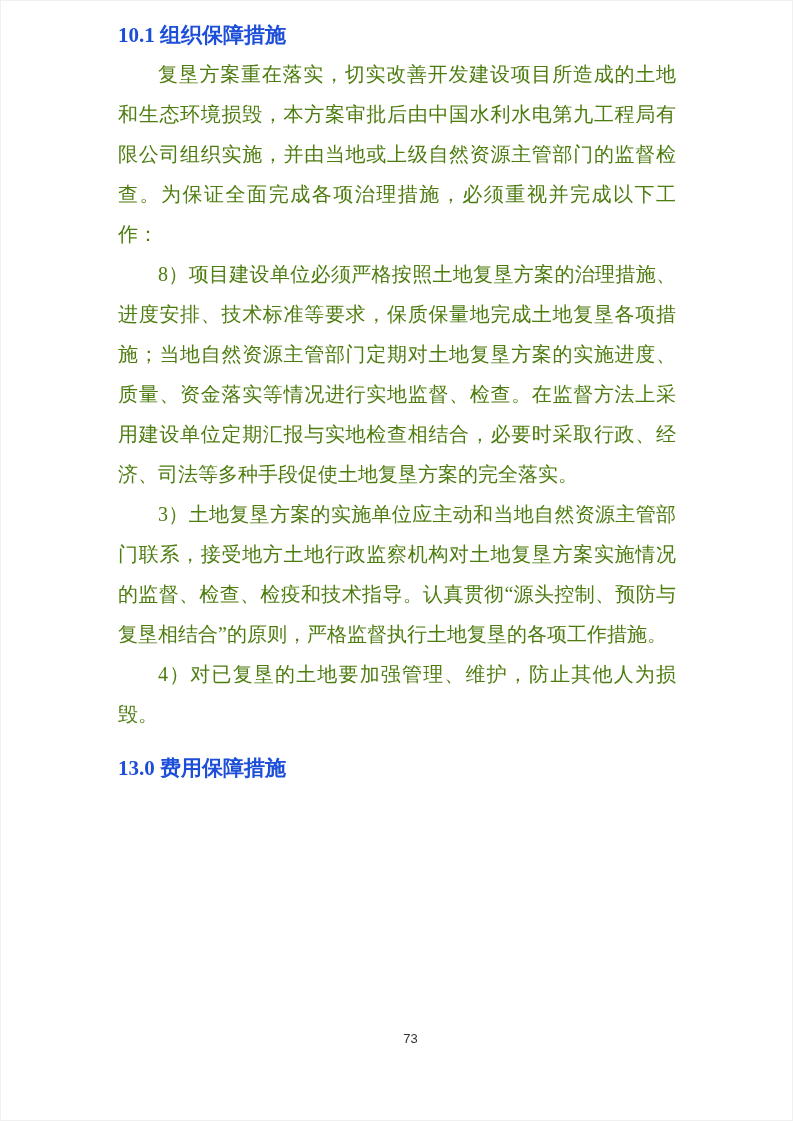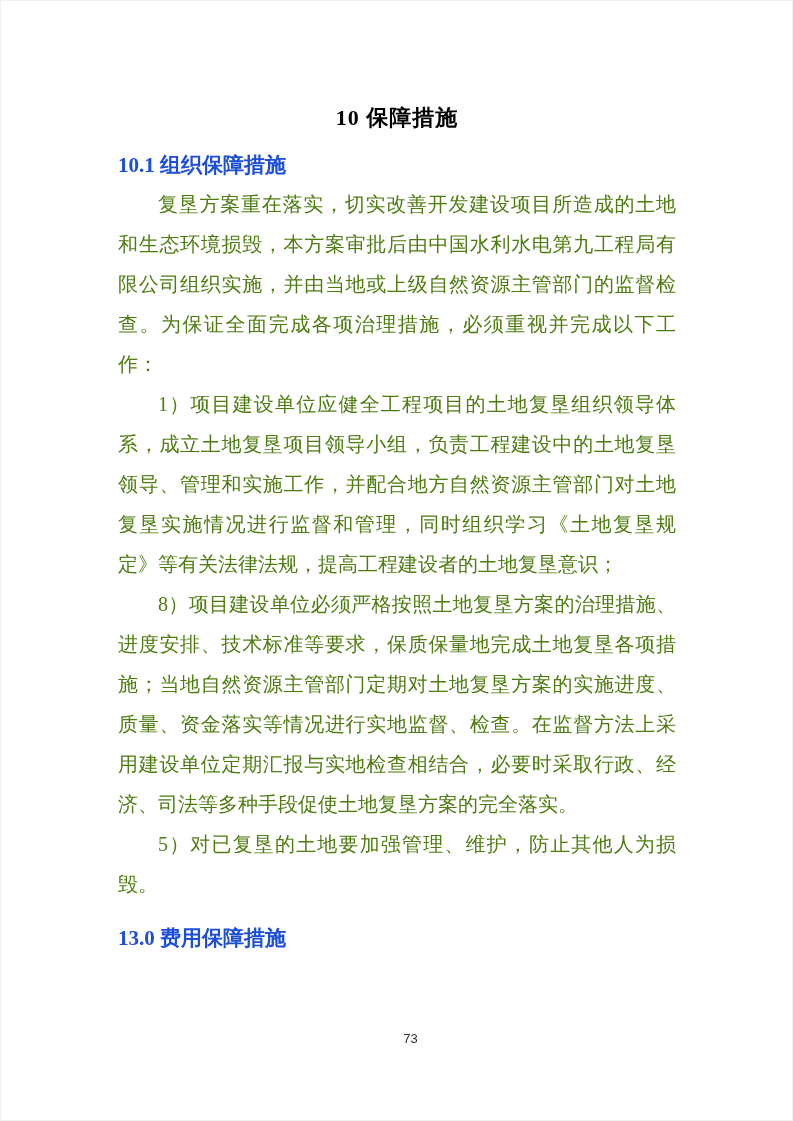--- a/index.html
+++ b/index.html
@@ -59,28 +59,27 @@
     font-size: 13px;
     color: #333333;
   }
 </style>
 </head>
 <body>
 
 <div class="page">
   <div class="content">
 
-    <h1 class="doc-title">10 保障措施</h1>
 
     <section>
       <h2 class="section-heading">10.1 组织保障措施</h2>
       <p class="body-par">复垦方案重在落实，切实改善开发建设项目所造成的土地和生态环境损毁，本方案审批后由中国水利水电第九工程局有限公司组织实施，并由当地或上级自然资源主管部门的监督检查。为保证全面完成各项治理措施，必须重视并完成以下工作：</p>
-      <p class="body-par">1）项目建设单位应健全工程项目的土地复垦组织领导体系，成立土地复垦项目领导小组，负责工程建设中的土地复垦领导、管理和实施工作，并配合地方自然资源主管部门对土地复垦实施情况进行监督和管理，同时组织学习《土地复垦规定》等有关法律法规，提高工程建设者的土地复垦意识；</p>
       <p class="body-par">8）项目建设单位必须严格按照土地复垦方案的治理措施、进度安排、技术标准等要求，保质保量地完成土地复垦各项措施；当地自然资源主管部门定期对土地复垦方案的实施进度、质量、资金落实等情况进行实地监督、检查。在监督方法上采用建设单位定期汇报与实地检查相结合，必要时采取行政、经济、司法等多种手段促使土地复垦方案的完全落实。</p>
-      <p class="body-par">5）对已复垦的土地要加强管理、维护，防止其他人为损毁。</p>
+      <p class="body-par">3）土地复垦方案的实施单位应主动和当地自然资源主管部门联系，接受地方土地行政监察机构对土地复垦方案实施情况的监督、检查、检疫和技术指导。认真贯彻“源头控制、预防与复垦相结合”的原则，严格监督执行土地复垦的各项工作措施。</p>
+      <p class="body-par">4）对已复垦的土地要加强管理、维护，防止其他人为损毁。</p>
     </section>
 
     <section>
       <h2 class="section-heading">13.0 费用保障措施</h2>
     </section>
 
   </div>
 
   <div class="page-number">73</div>
 </div>

